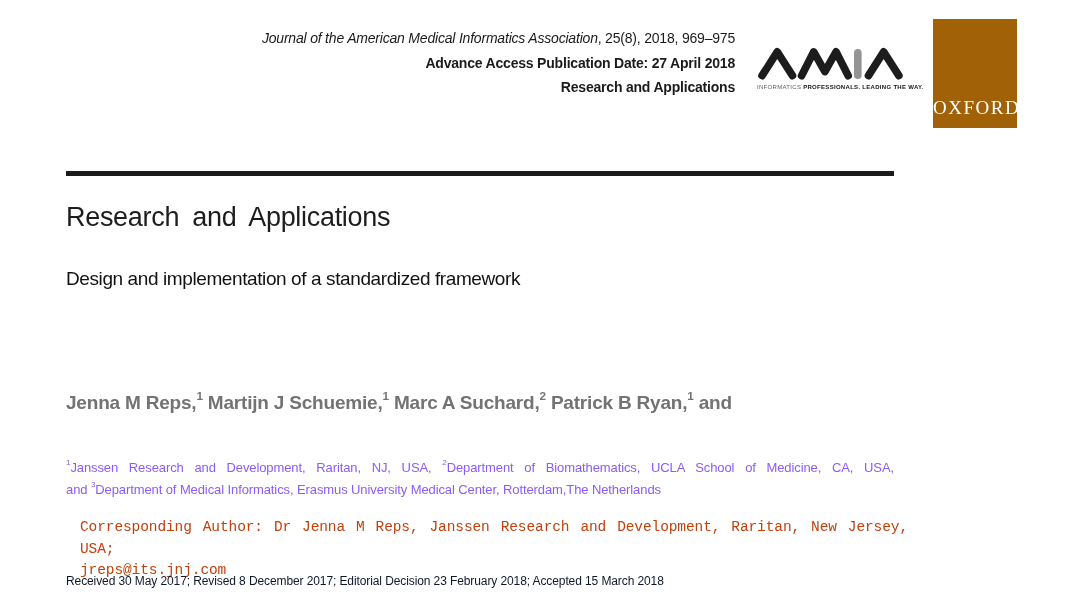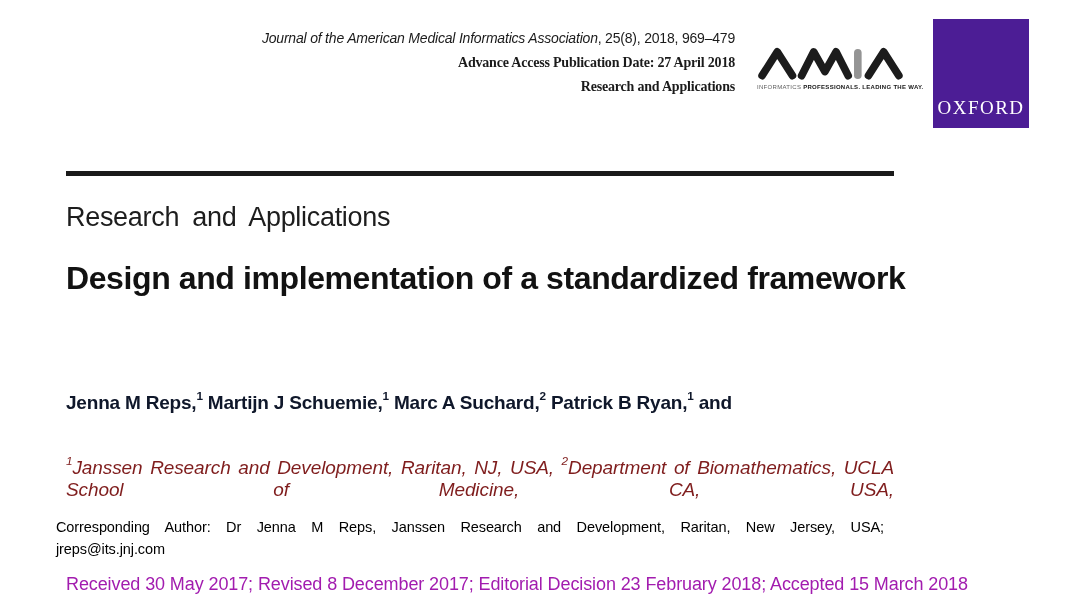--- a/index.html
+++ b/index.html
@@ -16,21 +16,21 @@
   
   .masthead {
     position: absolute;
     top: 26px;
     right: 340px;
     width: 600px;
     text-align: right;
     letter-spacing: -0.2px;
   }
   .mh-line { font-size: 14px; line-height: 24.5px; white-space: nowrap; }
-  .mh-bold { font-weight: 700; font-family: Liberation Serif, serif; }
+  .mh-bold { font-weight: 700; }
   .mh-italic { font-style: italic; }
 
   
   .amia {
     position: absolute;
     left: 757px;
     top: 47px;
     width: 152px;
   }
   .amia svg { display: block; width: 152px; height: 33px; }
@@ -41,23 +41,23 @@
     white-space: nowrap;
     color: #5d5d5d;
   }
   .amia-tagline .tg-bold { font-weight: 700; color: #141414; }
 
   
   .oxford {
     position: absolute;
     left: 933px;
     top: 19px;
-    width: 96px;
+    width: 84px;
     height: 109px;
-    background: #4c1d95;
+    background: #a16207;
   }
   .oxford-label {
     position: absolute;
     bottom: 9px;
     left: 0;
     width: 100%;
     text-align: center;
     font-family: "Liberation Serif", serif;
     font-size: 19px;
     letter-spacing: 1.5px;
@@ -83,88 +83,88 @@
     font-weight: 400;
     word-spacing: 6px;
     letter-spacing: -0.3px;
     color: #1d1d1d;
     white-space: nowrap;
   }
   .title {
     position: absolute;
     left: 66px;
     top: 259px;
-    font-size: 32px;
-    font-weight: 700;
+    font-size: 19px;
+    font-weight: 400;
     line-height: 39px;
     letter-spacing: -0.4px;
     color: #121212;
   }
   .title div { white-space: nowrap; }
 
   .authors {
     position: absolute;
     left: 66px;
     top: 389px;
     font-size: 19px;
     font-weight: 700;
     line-height: 27px;
     letter-spacing: -0.2px;
-    color: #0f172a;
+    color: #737373;
   }
   .authors div { white-space: nowrap; }
 
   sup.sp {
     font-size: 0.62em;
     line-height: 0;
     position: relative;
     top: -0.15em;
   }
 
   .affiliations {
     position: absolute;
     left: 66px;
     top: 457px;
     width: 828px;
-    font-size: 19px;
+    font-size: 13px;
     line-height: 21.5px;
     letter-spacing: -0.1px;
-    color: #7f1d1d;
-    font-style: italic;
+    color: #8b5cf6;
   }
   .just { text-align: justify; text-align-last: justify; }
 
   .corresponding {
     position: absolute;
-    left: 56px;
+    left: 80px;
     top: 517px;
     width: 828px;
     font-size: 14.5px;
     line-height: 21.5px;
     letter-spacing: -0.1px;
-    color: #000000;
+    color: #c2410c;
+    font-family: Liberation Mono, monospace;
   }
 
   .history {
     position: absolute;
     left: 66px;
     top: 574px;
-    font-size: 18px;
+    font-size: 12px;
     letter-spacing: -0.1px;
-    color: #a21caf;
+    color: #0f172a;
     white-space: nowrap;
   }
 </style>
 </head>
 <body>
 
 <div class="page">
 
   <div class="masthead">
-    <div class="mh-line"><span class="mh-italic">Journal of the American Medical Informatics Association</span><span>, 25(8), 2018, 969–479</span></div>
+    <div class="mh-line"><span class="mh-italic">Journal of the American Medical Informatics Association</span><span>, 25(8), 2018, 969–975</span></div>
     <div class="mh-line mh-bold">Advance Access Publication Date: 27 April 2018</div>
     <div class="mh-line mh-bold">Research and Applications</div>
   </div>
 
   <div class="amia">
     <svg viewBox="0 0 150 32">
       <polyline points="5,28 20,4.5 35,28" fill="none" stroke-width="7.5" stroke-linecap="round" stroke-linejoin="round" stroke="#1c1c1c"></polyline>
       <polyline points="44,28 56,4.5 67,24 78,4.5 90,28" fill="none" stroke-width="7.5" stroke-linecap="round" stroke-linejoin="round" stroke="#1c1c1c"></polyline>
       <line x1="99.5" y1="5.5" x2="99.5" y2="27.5" stroke-width="7.5" stroke-linecap="round" stroke="#949494"></line>
       <polyline points="110,28 125,4.5 140,28" fill="none" stroke-width="7.5" stroke-linecap="round" stroke-linejoin="round" stroke="#1c1c1c"></polyline>
@@ -183,20 +183,21 @@
   <div class="title">
     <div>Design and implementation of a standardized framework</div>
   </div>
 
   <div class="authors">
     <div><span>Jenna M Reps,</span><sup class="sp">1</sup><span> Martijn J Schuemie,</span><sup class="sp">1</sup><span> Marc A Suchard,</span><sup class="sp">2</sup><span> Patrick B Ryan,</span><sup class="sp">1</sup><span> and</span></div>
   </div>
 
   <div class="affiliations">
     <div class="just"><sup class="sp">1</sup><span>Janssen Research and Development, Raritan, NJ, USA, </span><sup class="sp">2</sup><span>Department of Biomathematics, UCLA School of Medicine, CA, USA,</span></div>
+    <div><span>and </span><sup class="sp">3</sup><span>Department of Medical Informatics, Erasmus University Medical Center, Rotterdam,The Netherlands</span></div>
   </div>
 
   <div class="corresponding">
     <div class="just">Corresponding Author: Dr Jenna M Reps, Janssen Research and Development, Raritan, New Jersey, USA;</div>
     <div>jreps@its.jnj.com</div>
   </div>
 
   <div class="history">Received 30 May 2017; Revised 8 December 2017; Editorial Decision 23 February 2018; Accepted 15 March 2018</div>
 
 </div>

